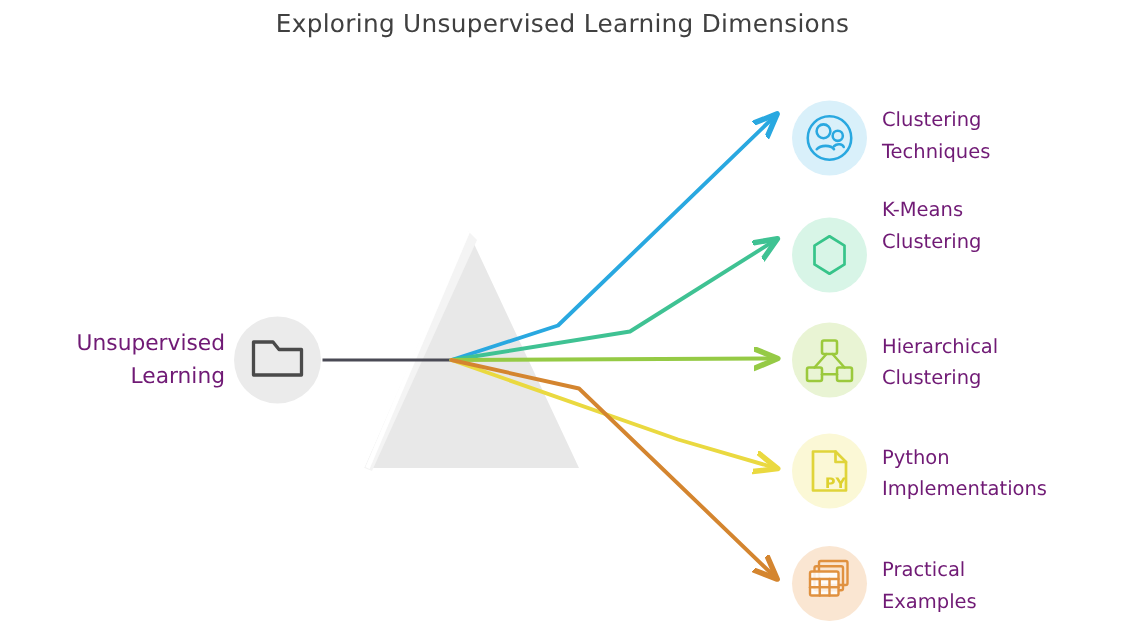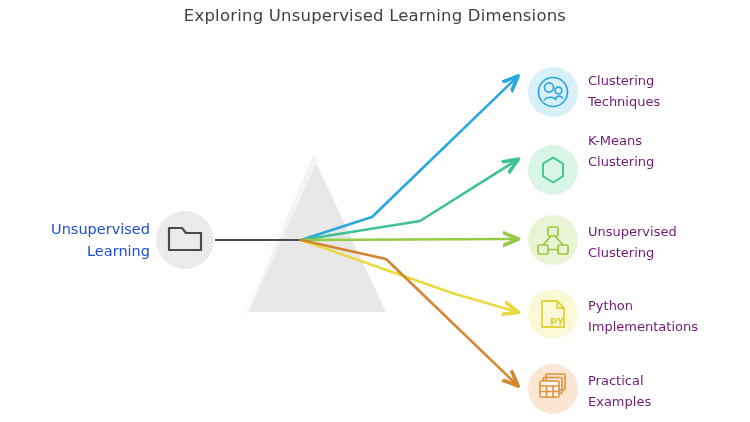--- a/index.html
+++ b/index.html
@@ -40,21 +40,21 @@
     font-family: "DejaVu Sans", sans-serif;
   }
   .source-label {
     position: absolute;
     left: 8px;
     top: 218px;
     width: 142px;
     text-align: right;
     font-size: 14.5px;
     line-height: 22px;
-    color: #1d4ed8;
+    color: #701a75;
   }
   .node-label {
     position: absolute;
     font-size: 13px;
     line-height: 21px;
     color: #701a75;
     white-space: pre-line;
   }
   .lbl-0 { left: 588px; top: 70px; }
   .lbl-1 { left: 588px; top: 130px; }
@@ -168,20 +168,20 @@
         <path d="M553 386 L553 397"></path>
       </g>
     </g>
 
   </svg>
 
   <div class="node-label lbl-0">Clustering
 Techniques</div>
   <div class="node-label lbl-1">K-Means
 Clustering</div>
-  <div class="node-label lbl-2">Unsupervised
+  <div class="node-label lbl-2">Hierarchical
 Clustering</div>
   <div class="node-label lbl-4">Practical
 Examples</div>
   <div class="node-label lbl-3">Python
 Implementations</div>
 
 </div>
 
 </body></html>

